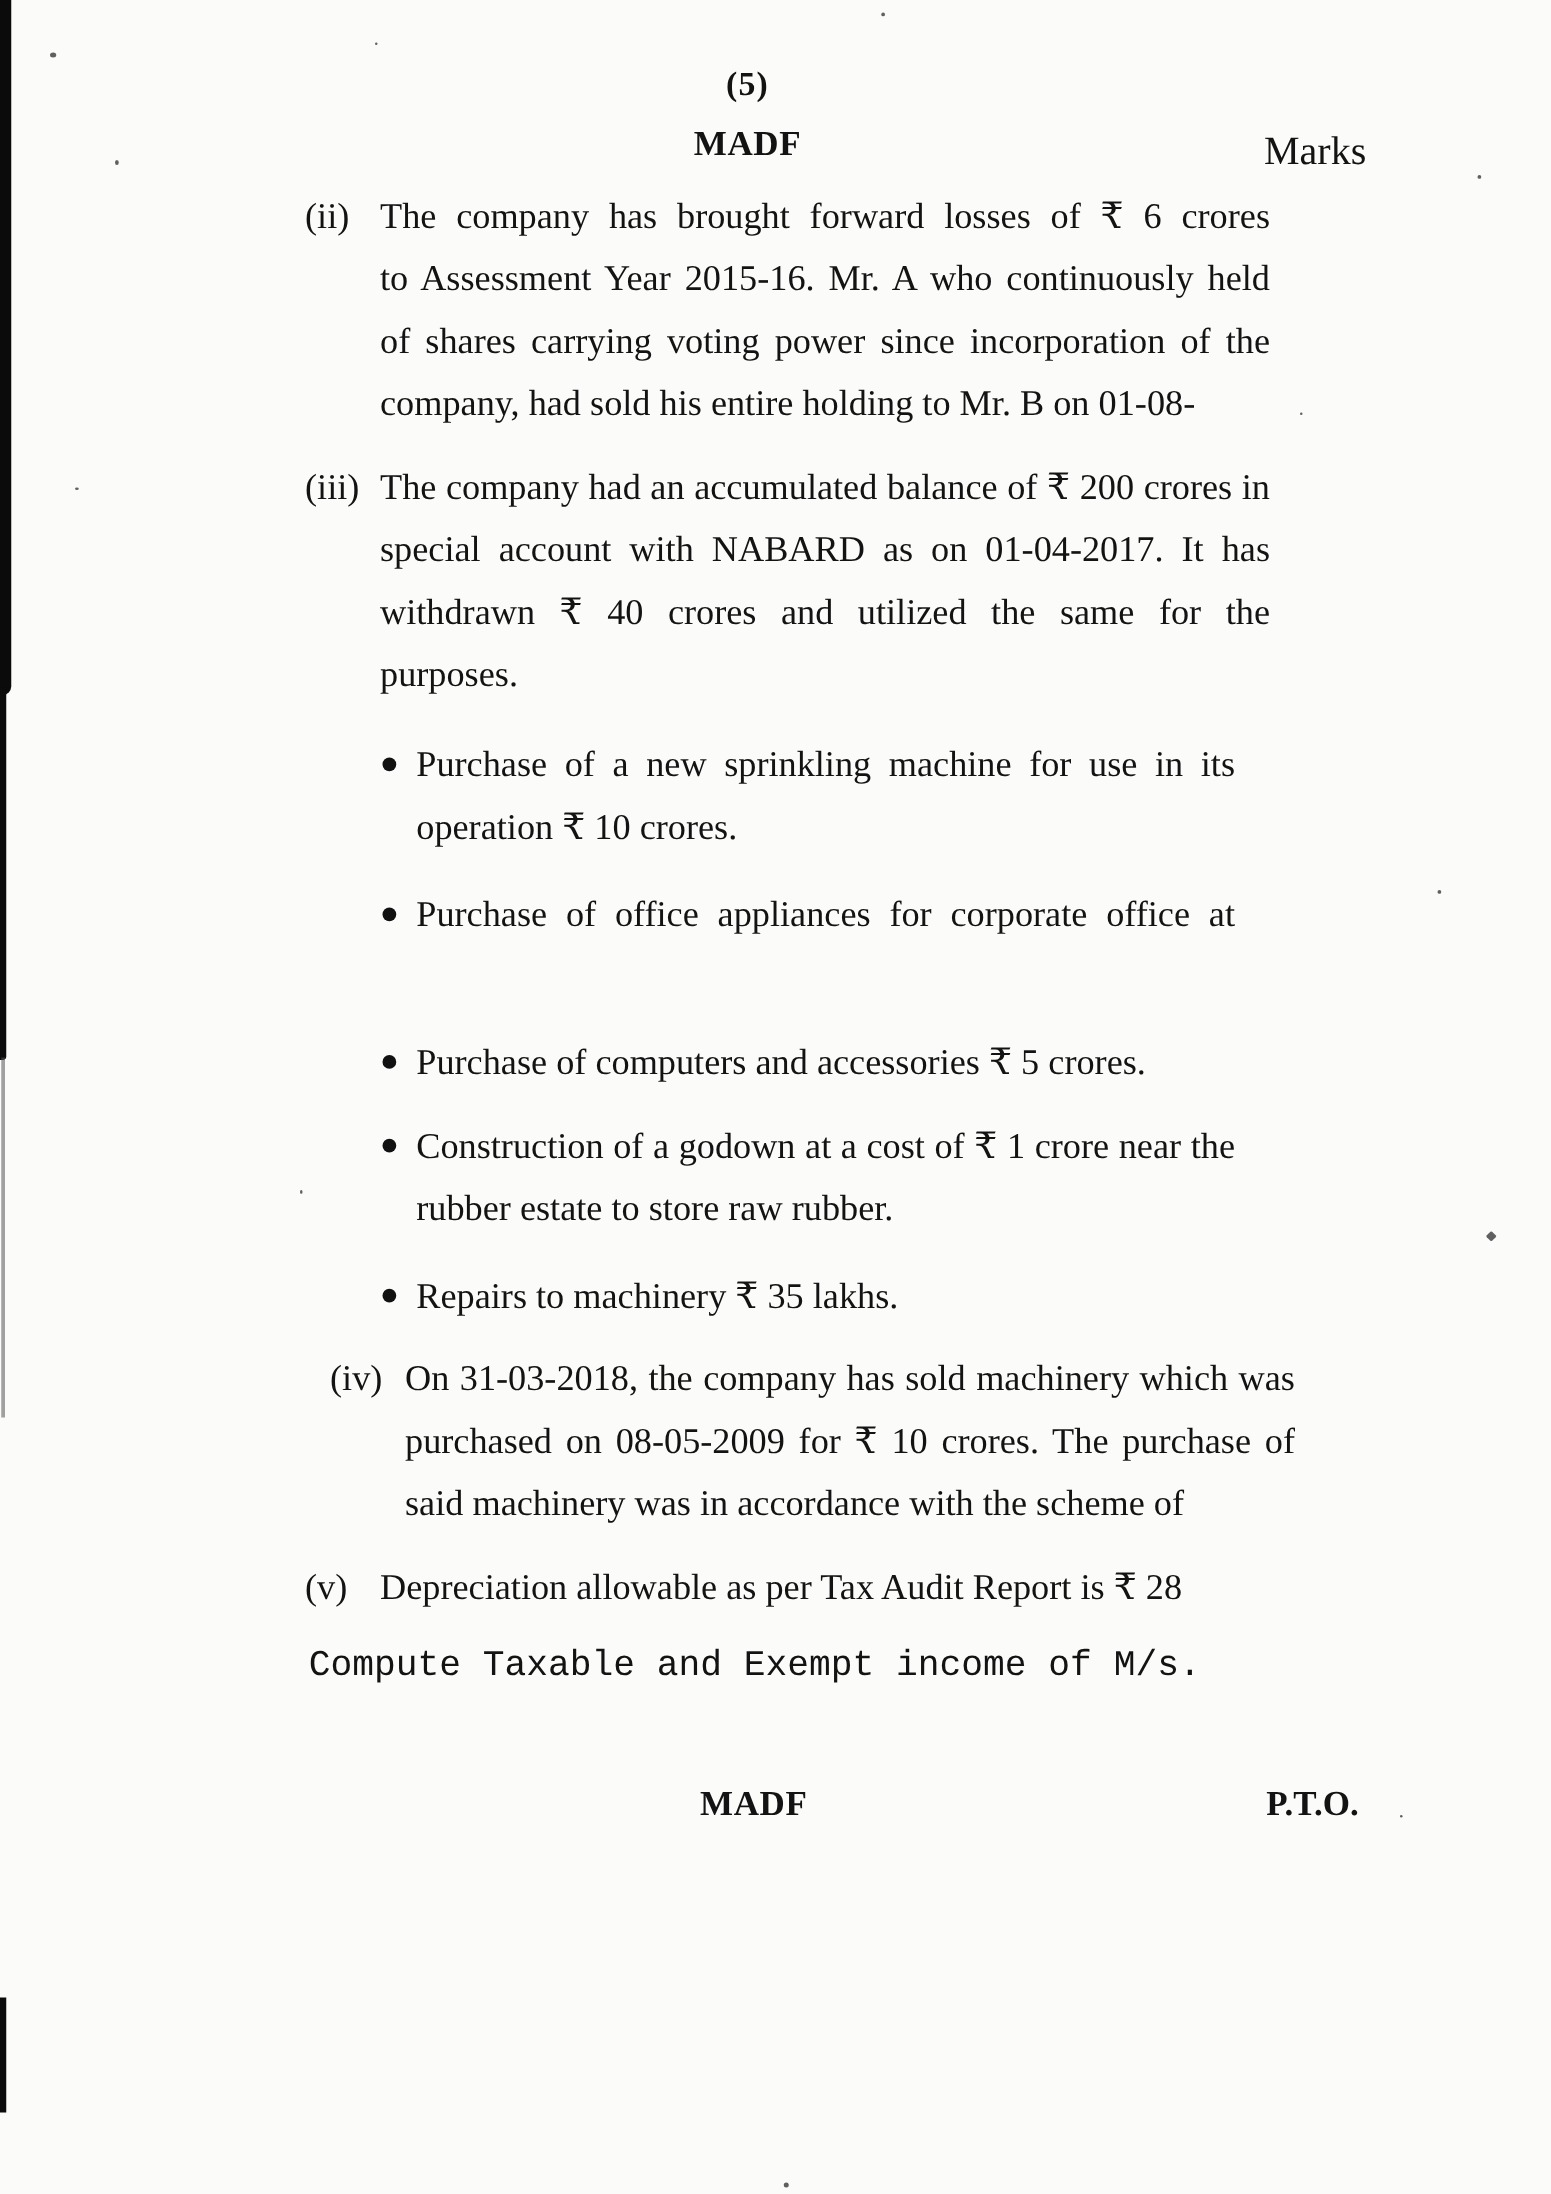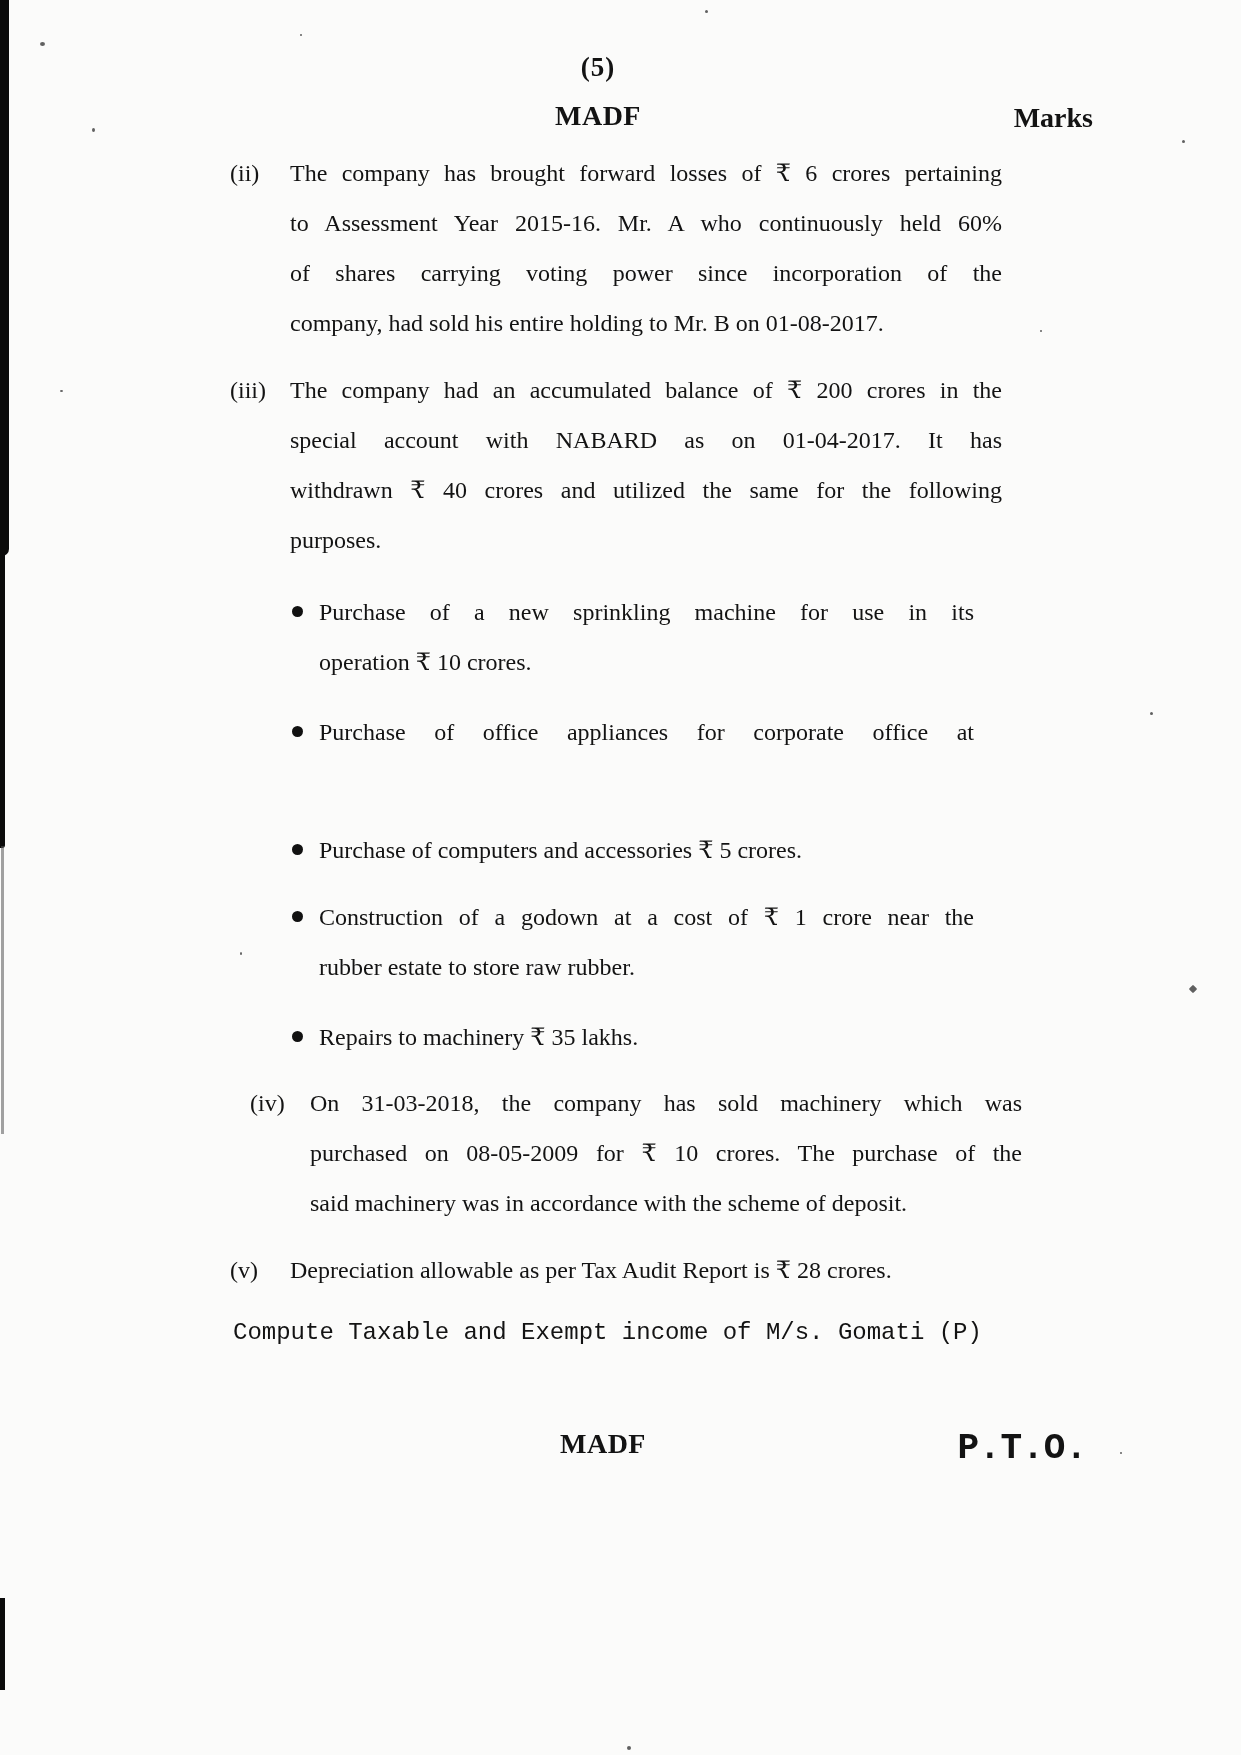--- a/index.html
+++ b/index.html
@@ -13,34 +13,34 @@
   .page { position: relative; width: 1241px; height: 1755px; }
 
   
   .center-col {
     position: absolute; left: 0; width: 1196px; text-align: center;
   }
   .pageno { top: 52px; font-size: 27px; font-weight: bold; letter-spacing: 1px; }
   .head-code { top: 100px; font-size: 28px; font-weight: bold; letter-spacing: .5px; }
   .marks {
     position: absolute; right: 148px; top: 102px;
-    font-size: 28px; font-weight: bold;
+    font-size: 32px; font-weight: normal;
   }
   .foot-row { position: absolute; left: 0; top: 1428px; width: 1241px; height: 40px; }
   .foot-code {
     position: absolute; left: 0; width: 1206px; text-align: center;
     font-size: 28px; font-weight: bold; letter-spacing: .5px;
   }
   .pto {
     position: absolute; right: 154px; top: 0;
-    font-size: 36px; font-weight: bold; font-family: Liberation Mono, monospace;
+    font-size: 28px; font-weight: bold;
   }
 
   
-  .item { position: absolute; left: 230px; width: 780px; font-size: 24px; }
+  .item { position: absolute; left: 244px; width: 780px; font-size: 29px; }
   .item .ilabel {
     position: absolute; left: 0; top: 0; height: 50px; line-height: 50px;
   }
   .item .itext { margin-left: 60px; width: 712px; }
   .item.bullet .itext { margin-left: 89px; width: 655px; }
   .item.plain .itext { margin-left: 3px; width: 762px; font-family: Liberation Mono, monospace; }
   .line { height: 50px; line-height: 50px; overflow: hidden; white-space: normal; }
   .line.j { text-align: justify; }
   .line.j::after { content: ""; display: inline-block; width: 100%; height: 0; }
   .bullet-dot {

